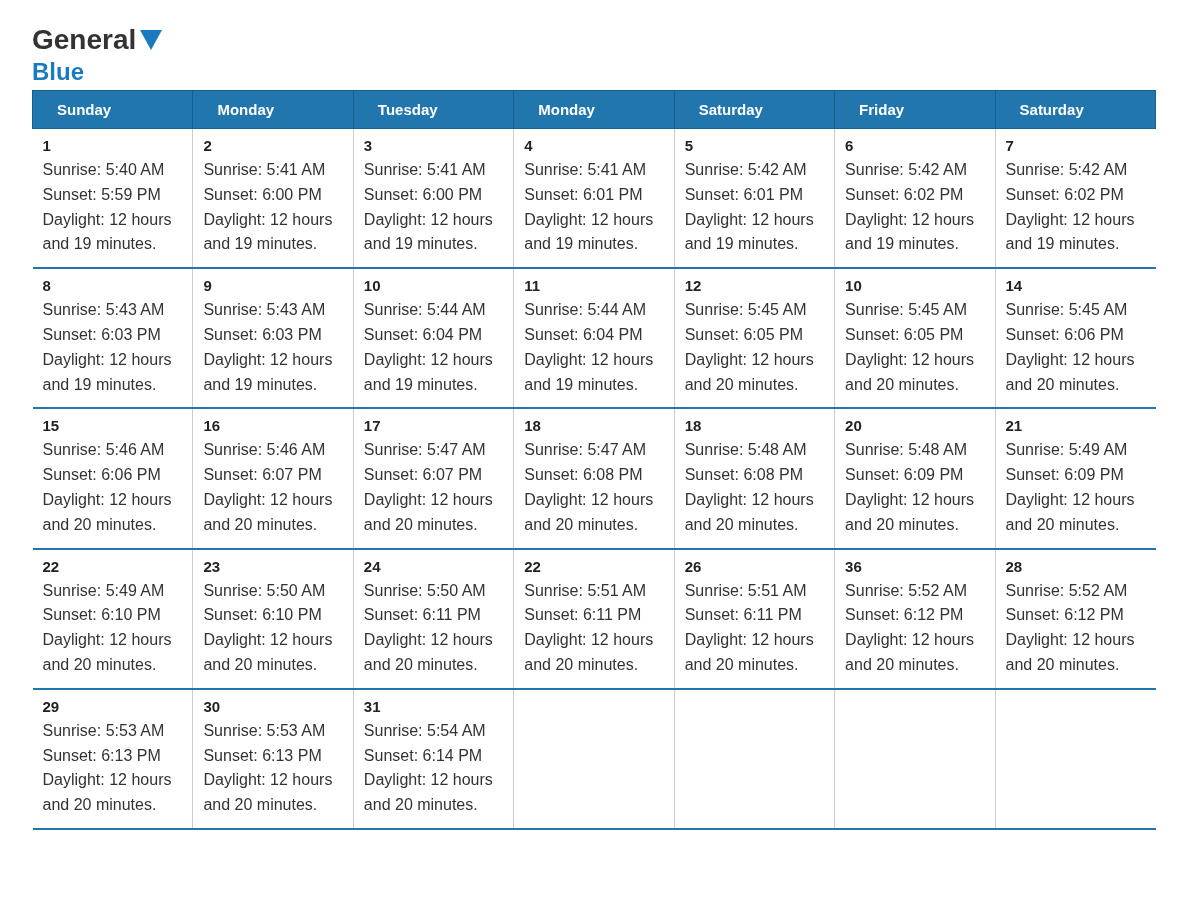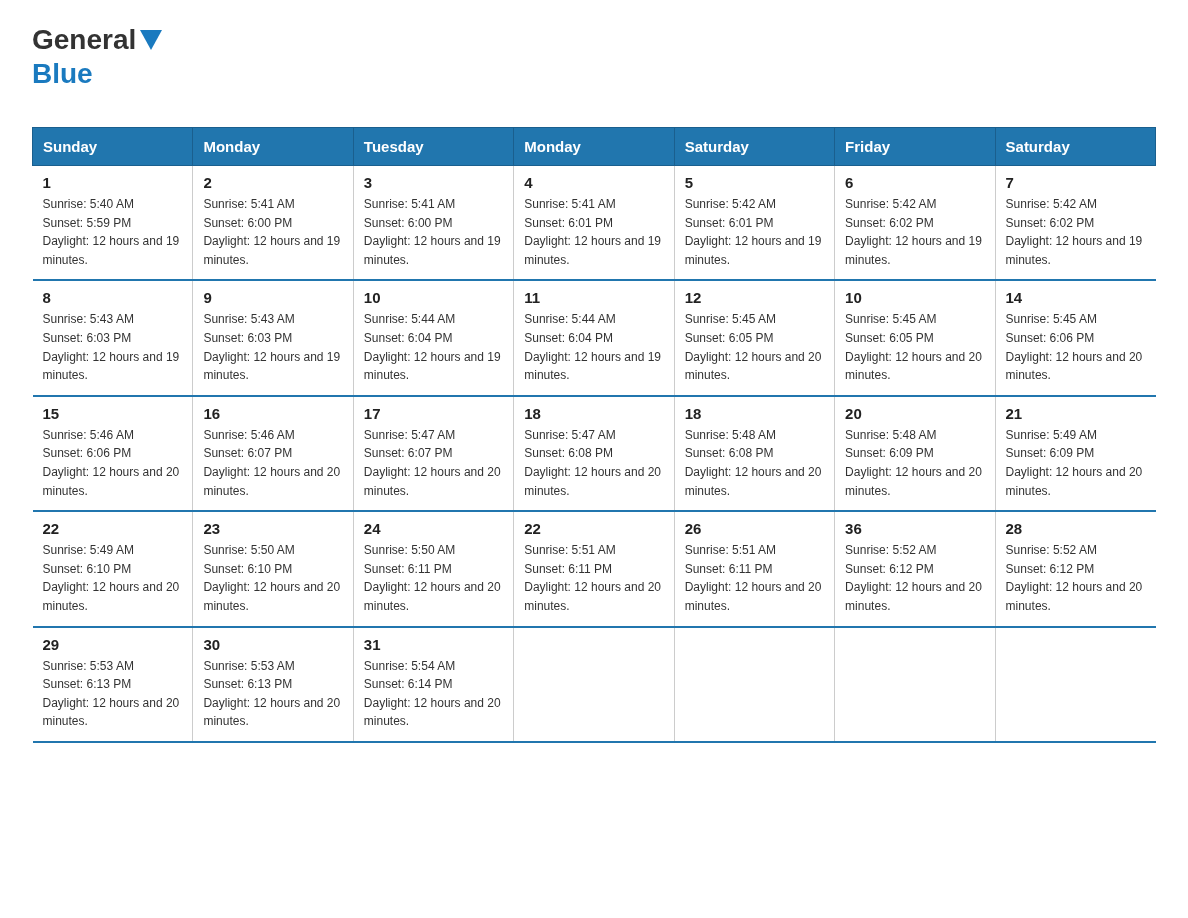--- a/index.html
+++ b/index.html
@@ -7,21 +7,21 @@
       font-family: Arial, sans-serif;
       background: #fff;
       padding: 24px 32px;
       width: 1188px;
       min-height: 918px;
     }
     .header {
       display: flex;
       justify-content: space-between;
       align-items: flex-start;
-      margin-bottom: 37px;
+      margin-bottom: 4px;
     }
     .logo {
       display: flex;
       flex-direction: column;
       align-items: flex-start;
     }
     .title-block {
       text-align: right;
     }
     .month-title {
@@ -39,21 +39,21 @@
       width: 100%;
       border-collapse: collapse;
     }
     thead tr {
       background-color: #2176ae;
     }
     thead th {
       color: #fff;
       font-size: 15px;
       font-weight: bold;
-      padding: 10px 10px;
+      padding: 10px 24px;
       text-align: left;
       border: 1px solid #1a5f8e;
     }
     tbody tr {
       border-bottom: 2px solid #2176ae;
     }
     tbody td {
       vertical-align: top;
       padding: 8px 10px 10px 10px;
       font-size: 12.5px;
@@ -63,21 +63,21 @@
       min-height: 90px;
     }
     tbody td:last-child { border-right: none; }
     .day-num {
       font-size: 15px;
       font-weight: bold;
       display: block;
       margin-bottom: 4px;
     }
     .day-info {
-      font-size: 12px;
+      font-size: 16px;
       color: #333;
       line-height: 1.55;
     }
     .logo-row {
       display: flex;
       align-items: center;
     }
     .logo-general {
       font-size: 28px;
       font-weight: bold;
@@ -90,21 +90,21 @@
 <div class="header">
   <div class="logo">
     <div class="logo-row">
       <span class="logo-general">General</span>
       <span style="display:inline-block;margin-left:4px;margin-top:4px;">
         <svg width="22" height="20" viewBox="0 0 22 20">
           <polygon points="0,0 22,0 11,20" fill="#1a7abf"></polygon>
         </svg>
       </span>
     </div>
-    <div style="font-size:28px;font-weight:bold;color:#1a7abf;margin-top:2px;">Blue</div>
+    <div style="font-size:24px;font-weight:bold;color:#1a7abf;margin-top:2px;">Blue</div>
   </div>
   <div class="title-block">
     <div class="month-title"></div>
     <div class="location"></div>
   </div>
 </div>
 
 <table>
   <thead>
     <tr>

